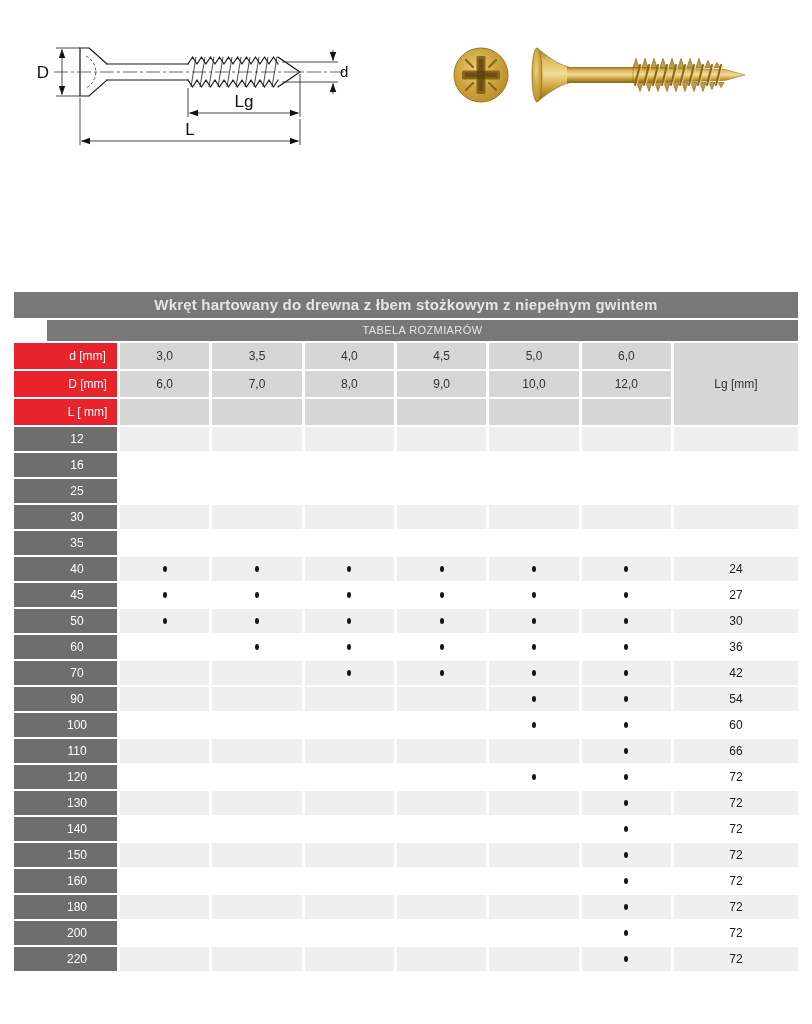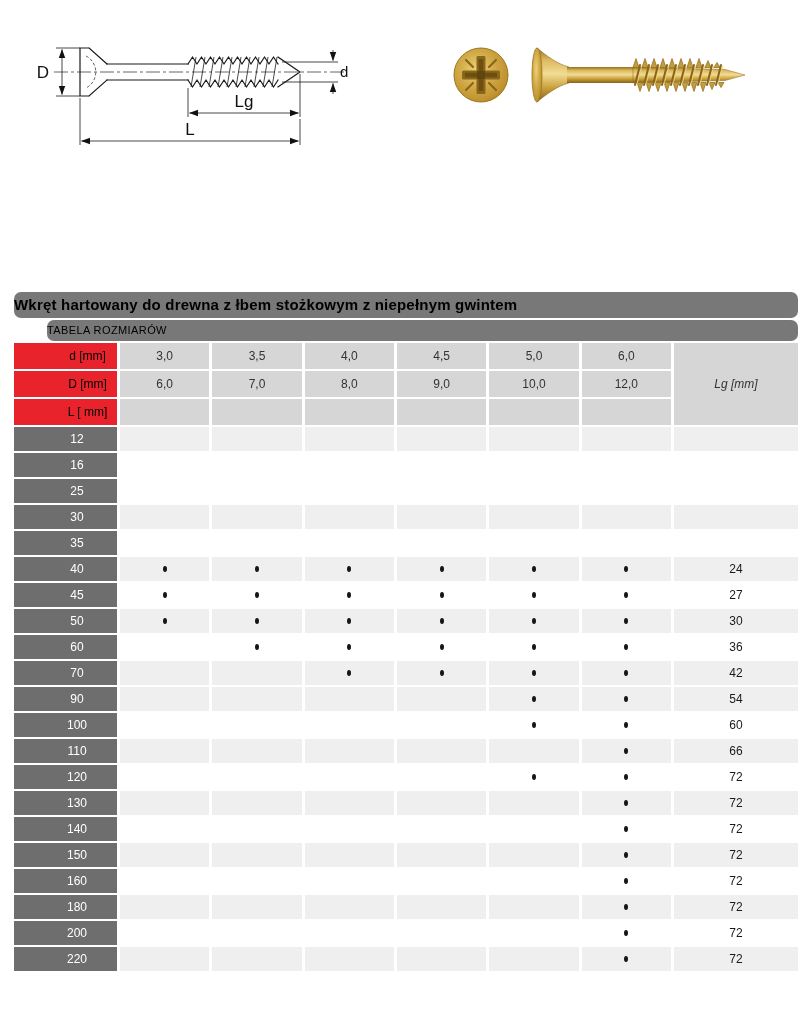--- a/index.html
+++ b/index.html
@@ -29,35 +29,35 @@
   .diagram svg .dash{stroke:#333;stroke-width:0.8;fill:none;stroke-dasharray:3 2;}
   .diagram svg text{font-family:"Liberation Sans",sans-serif;fill:#111;font-size:15px;}
   .diagram svg text.big{font-size:17px;}
 
   .photo svg .tooth{fill:#c79d38;stroke:#8a661b;stroke-width:0.7;}
   .photo svg .ridge{stroke:#8a661b;stroke-width:2;stroke-linecap:round;}
   .photo svg .ridge-hi{stroke:#ecd278;stroke-width:0.9;stroke-linecap:round;}
 
   
   .tablewrap{position:absolute;left:14px;top:292px;width:784px;background:#fff;}
-  .bar{background:var(--bar-gray);color:#000000;text-align:left;border-radius:7px;}
+  .bar{background:var(--bar-gray);color:#e5e5e5;text-align:center;}
   .title-bar{height:26px;line-height:26px;font-size:15px;font-weight:700;margin-bottom:2px;letter-spacing:.2px;}
   .subtitle-bar{height:21px;line-height:21px;font-size:11px;font-weight:400;margin-bottom:2px;letter-spacing:.4px;margin-left:33px;}
 
   .hgrid{
     display:grid;
     grid-template-columns:103px repeat(6,1fr) 124px;
     grid-auto-rows:26px;
     column-gap:3px;row-gap:2px;
     margin-bottom:2px;
   }
   .cell{display:flex;align-items:center;justify-content:center;font-size:12px;}
-  .red{background:var(--accent-red);color:#000000;padding-left:44px;}
+  .red{background:var(--accent-red);color:#ffffff;padding-left:44px;}
   .ghead{background:var(--header-cell-gray);color:#333;}
-  .lg-head{grid-column:8;grid-row:1 / span 3;font-style:italic;}
+  .lg-head{grid-column:8;grid-row:1 / span 3;}
 
   .tbody{display:flex;flex-direction:column;gap:2px;}
   .trow{
     display:grid;
     grid-template-columns:103px repeat(6,1fr) 124px;
     column-gap:3px;height:24px;
   }
   .lab{background:var(--label-gray);color:#fff;padding-left:23px;}
   .data,.lgv{background:#fff;color:#1a1a1a;}
   .trow.shaded .data,.trow.shaded .lgv{background:var(--row-shade);}

